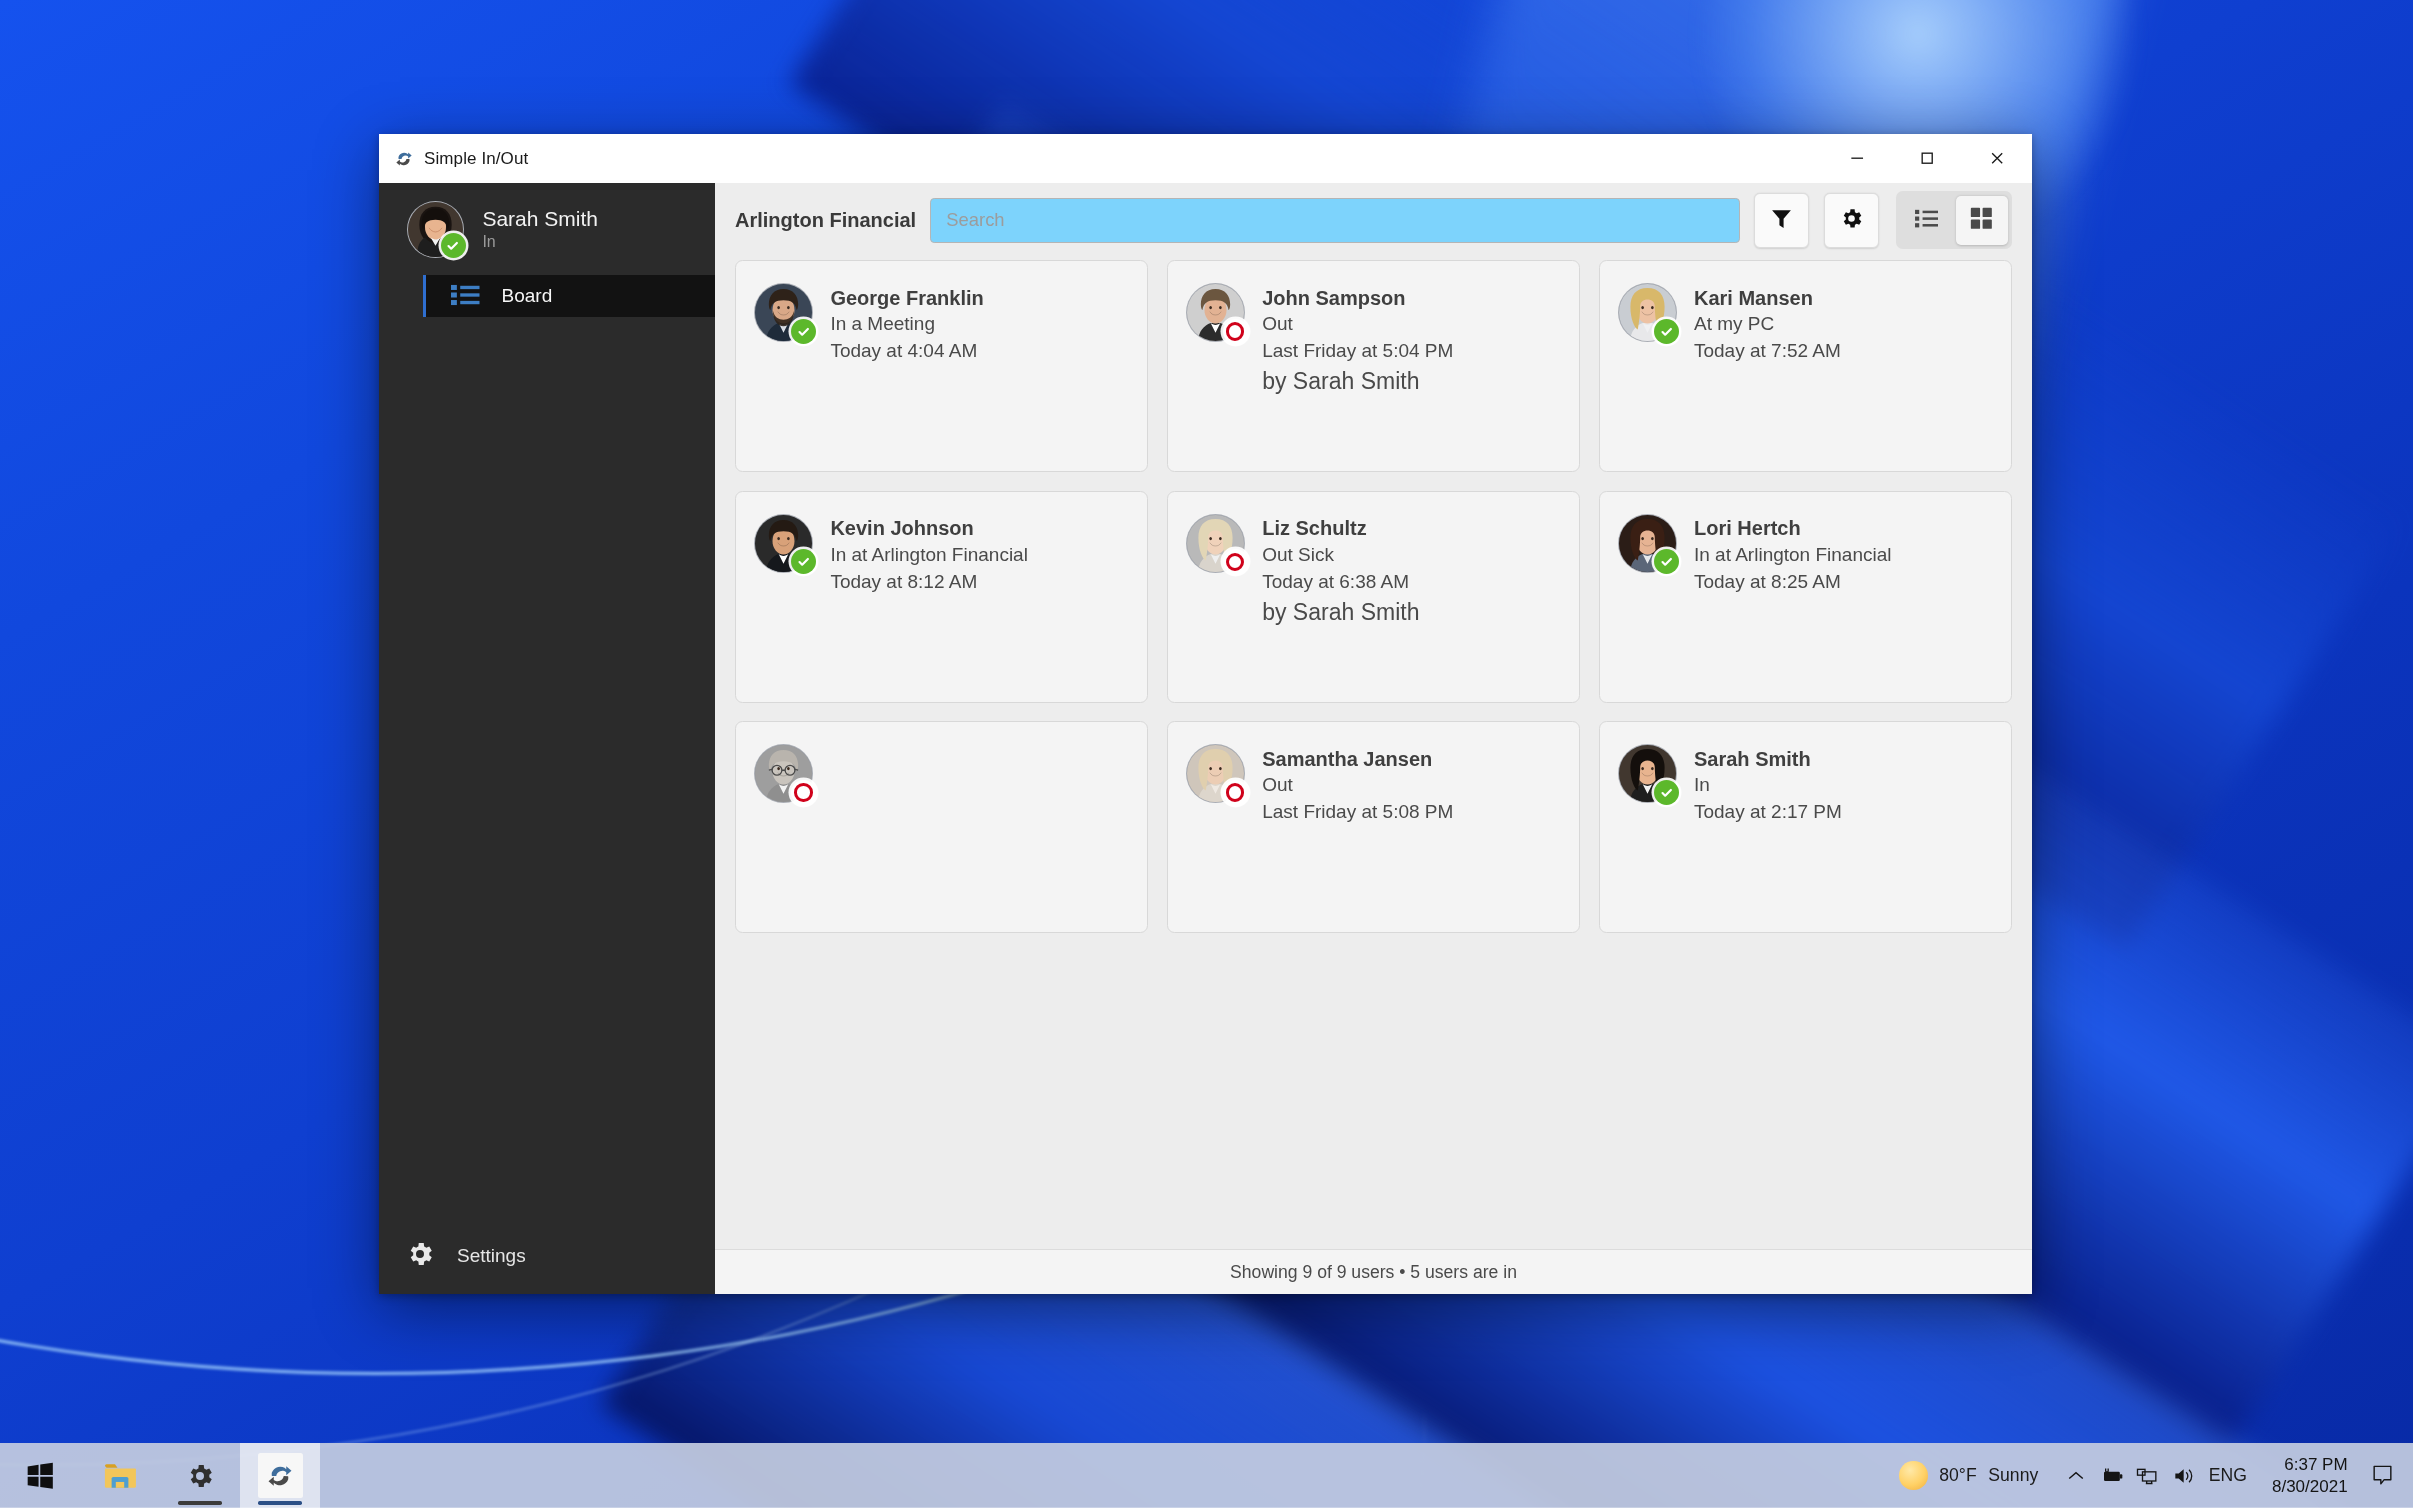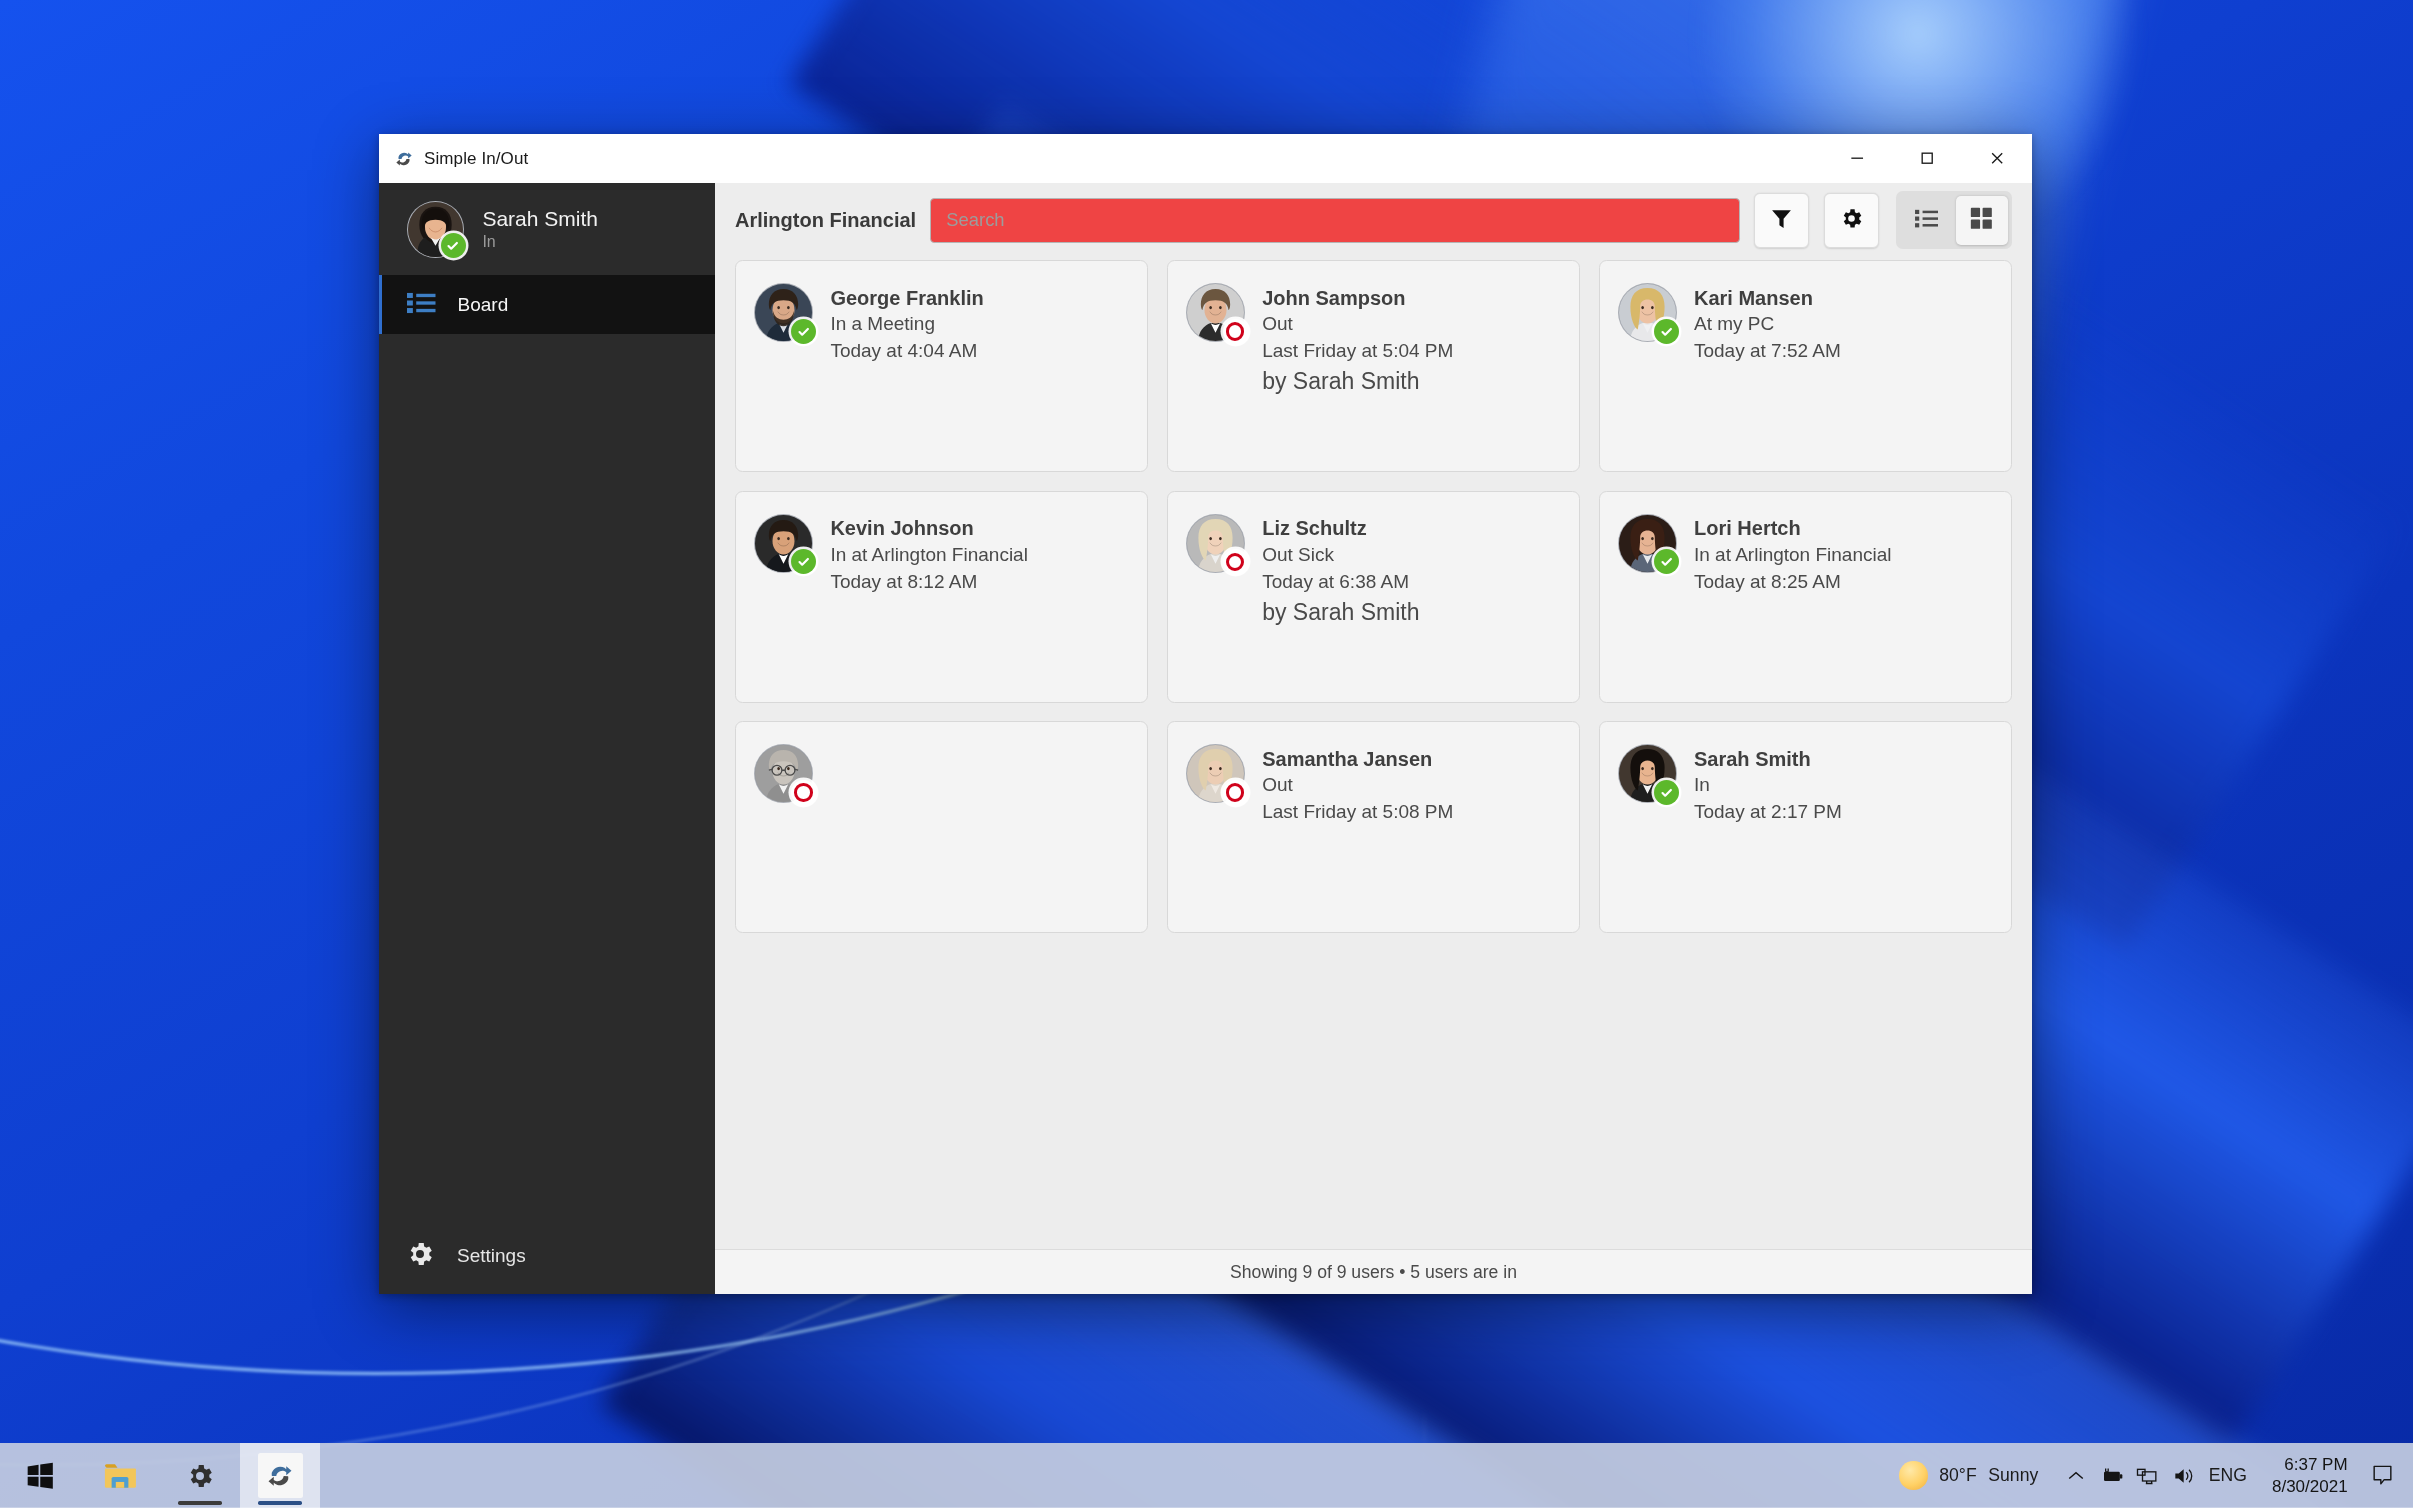--- a/index.html
+++ b/index.html
@@ -76,35 +76,35 @@
   .badge.out { background:#fff; }
   .badge.out .ring { border-radius:50%; border:3.4px solid #d0021b; box-sizing:border-box; }
   .badge .chk { display:block; }
   #sidebar-profile .avatar { width:57px; height:57px; }
   #sidebar-profile .badge { width:25px; height:25px; right:-1.7px; bottom:-0.8px; }
   #sidebar-profile .badge .chk { width:13.4px; height:13.4px; }
   #profile-text { display:flex; flex-direction:column; gap:2.5px; }
   #profile-name { color:#f2f2f2; font-size:21px; font-weight:400; }
   #profile-status { color:#9a9a9a; font-size:16px; }
 
-  .nav-item { height:59px; display:flex; align-items:center; gap:22px; padding-left:28px;
-    position:relative; cursor:pointer; }
+  .nav-item { height:42px; display:flex; align-items:center; gap:22px; padding-left:28px;
+    position:relative; cursor:pointer;margin-left:44px; }
   .nav-item.active { background:#121212; }
   .nav-item.active::before { content:""; position:absolute; left:0; top:0; bottom:0; width:3.4px; background:#2f6fd0; }
   .nav-label { font-size:19px; color:#f0f0f0; }
   .nav-item.active .nav-label { color:#f7f7f7; }
   #sidebar-spacer { flex:1; }
   #sidebar-settings { height:77px; display:flex; align-items:center; gap:22px; padding-left:26px; cursor:pointer; }
   #sidebar-settings .nav-label { font-size:19px; color:#e6e6e6; }
 
   
   #content { flex:1; background:#ededed; display:flex; flex-direction:column; min-width:0; }
   #toolbar { height:74px; flex:0 0 74px; display:flex; align-items:center; gap:14.2px; padding:0 20px 0 20px; }
   #org-title { font-size:20px; font-weight:bold; color:#3a3a3a; white-space:nowrap; margin-right:0; }
-  #search-input { flex:1; height:45px; border:0.8px solid #b5b5b5; border-radius:4.2px; background:#ef4444;
+  #search-input { flex:1; height:45px; border:0.8px solid #b5b5b5; border-radius:4.2px; background:#7dd3fc;
     font-size:18.4px; color:#3a3a3a; padding:6px 15px; font-family:"Liberation Sans",sans-serif; outline:none; }
   #search-input::placeholder { color:#9c9c9c; }
   .tbtn { width:55px; height:55px; background:#fafafa; border:0.8px solid #dcdcdc; border-radius:5.9px;
     display:flex; align-items:center; justify-content:center; cursor:pointer;
     box-shadow:0 0.8px 1.7px rgba(0,0,0,.12); }
   #view-toggle { display:flex; background:#dedede; border-radius:6.7px; padding:4.2px; gap:3.4px; margin-left:3.4px; }
   .vbtn { width:52px; height:49px; border-radius:5px; display:flex; align-items:center; justify-content:center;
     cursor:pointer; }
   .vbtn.active { background:#f5f5f5; box-shadow:0 0.8px 2.5px rgba(0,0,0,.18); }
 

